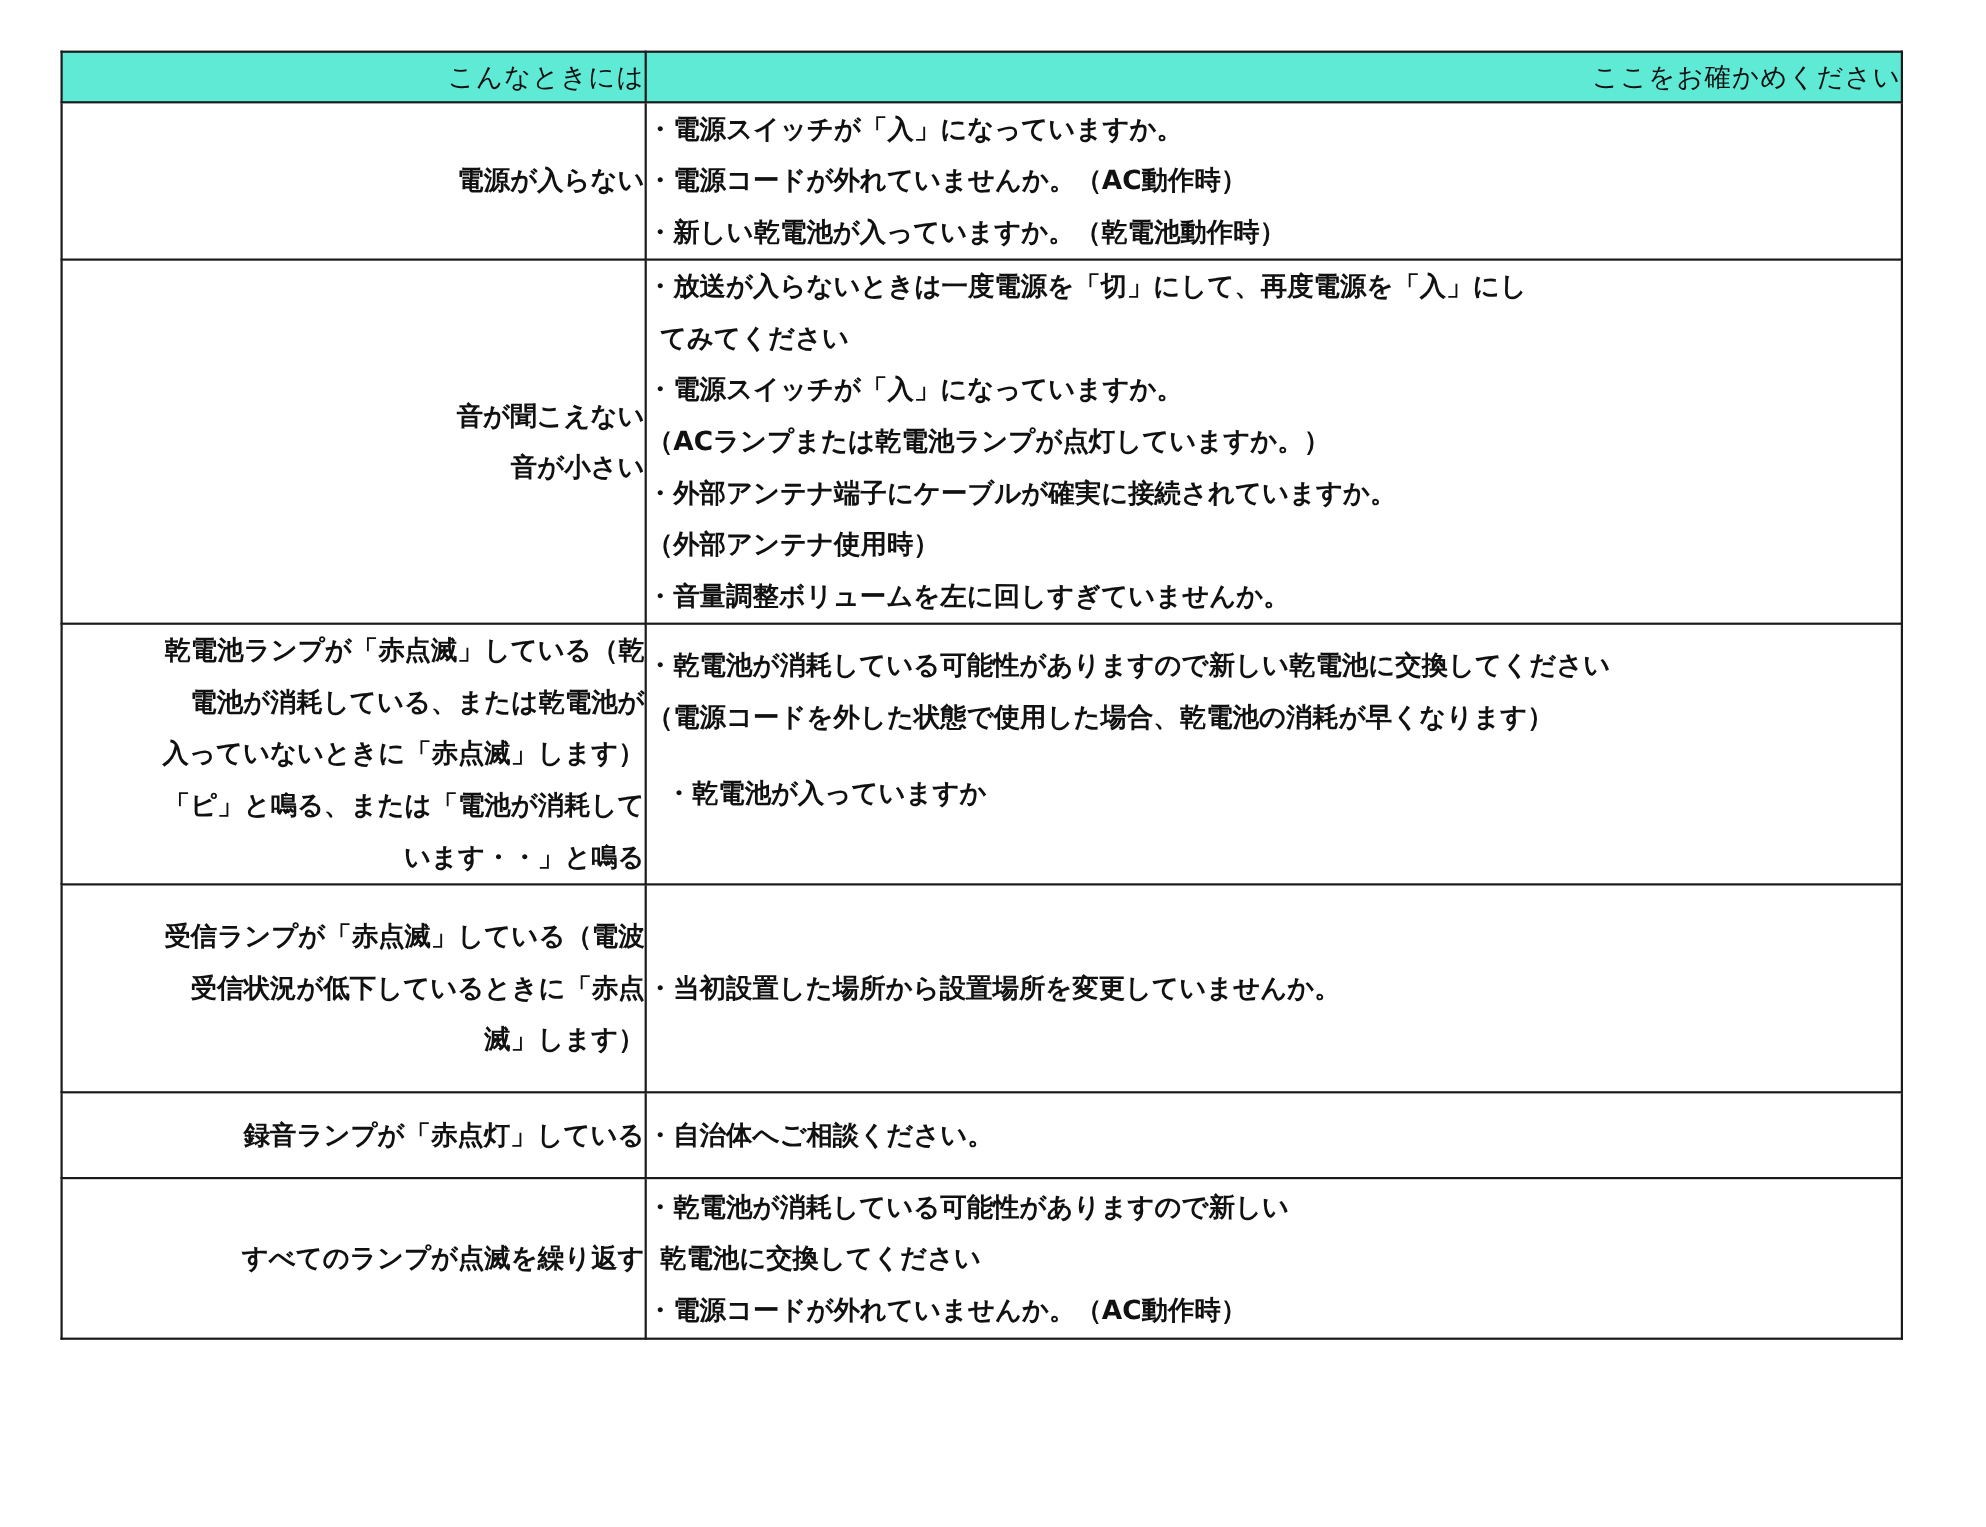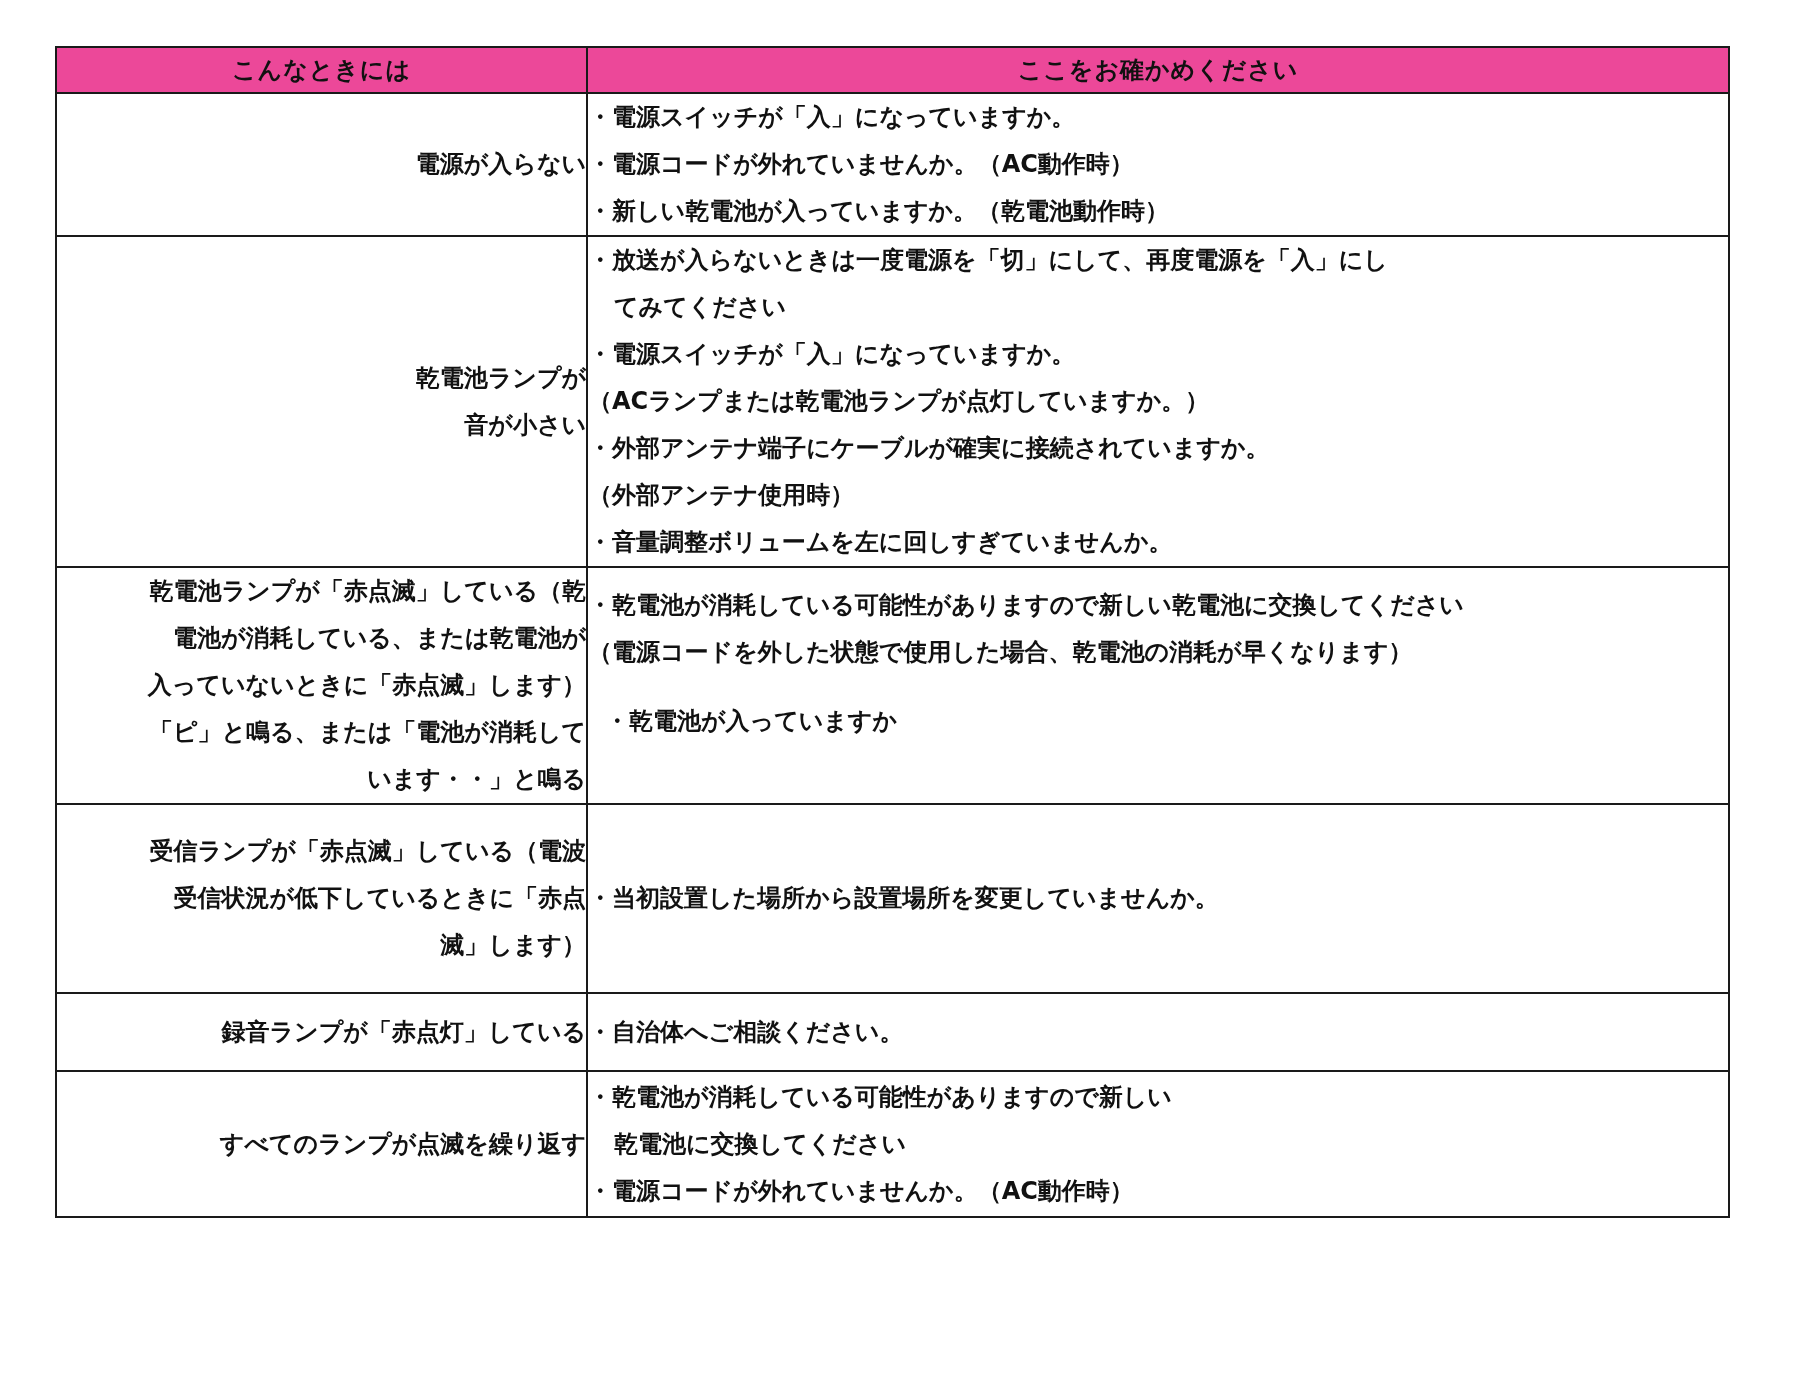--- a/index.html
+++ b/index.html
@@ -7,25 +7,25 @@
          font-family: "DejaVu Sans", "Liberation Sans", sans-serif; color: #111; }
   table.trouble {
     position: absolute; left: 55px; top: 46px; width: 1673px;
     border-collapse: collapse; table-layout: fixed;
   }
   table.trouble td, table.trouble th {
     border: 2px solid #1a1a1a; padding: 0; vertical-align: middle;
   }
   col.c1 { width: 531px; }
   col.c2 { width: 1142px; }
-  th { background: #ec4899; height: 44px; font-size: 24px; font-weight: bold; text-align: center; letter-spacing: 1px; }
+  th { background: #5eead4; height: 44px; font-size: 24px; font-weight: normal; text-align: right; letter-spacing: 1px; }
   td.left { text-align: right; font-size: 24px; font-weight: bold; line-height: 47px; padding: 0 6px; }
   td.right { font-size: 24px; font-weight: bold; padding: 0 8px 0 10px; }
   .line { line-height: 47px; white-space: nowrap; }
-  .line.indent { padding-left: 26px; }
+  .line.indent { padding-left: 12px; }
   .line.gap { margin-top: 22px; padding-left: 17px; }
   .line.tight { line-height: 57px; }
 </style>
 </head>
 <body>
 
 <table class="trouble">
   <colgroup>
       <col class="c1">
       <col class="c2">
@@ -42,21 +42,21 @@
     </td>
     <td class="right">
       <div class="line">・電源スイッチが「入」になっていますか。</div>
       <div class="line">・電源コードが外れていませんか。（AC動作時）</div>
       <div class="line">・新しい乾電池が入っていますか。（乾電池動作時）</div>
     </td>
   </tr>
 
   <tr style="height:331px">
     <td class="left">
-      <div>乾電池ランプが</div>
+      <div>音が聞こえない</div>
       <div>音が小さい</div>
     </td>
     <td class="right">
       <div class="line">・放送が入らないときは一度電源を「切」にして、再度電源を「入」にし</div>
       <div class="line indent">てみてください</div>
       <div class="line">・電源スイッチが「入」になっていますか。</div>
       <div class="line">（ACランプまたは乾電池ランプが点灯していますか。）</div>
       <div class="line">・外部アンテナ端子にケーブルが確実に接続されていますか。</div>
       <div class="line">（外部アンテナ使用時）</div>
       <div class="line">・音量調整ボリュームを左に回しすぎていませんか。</div>

